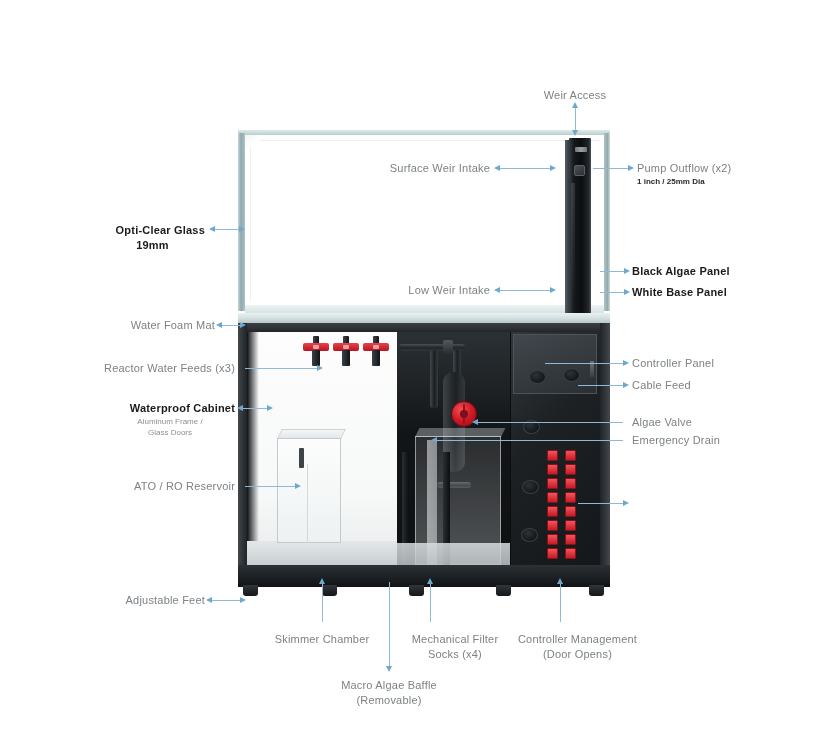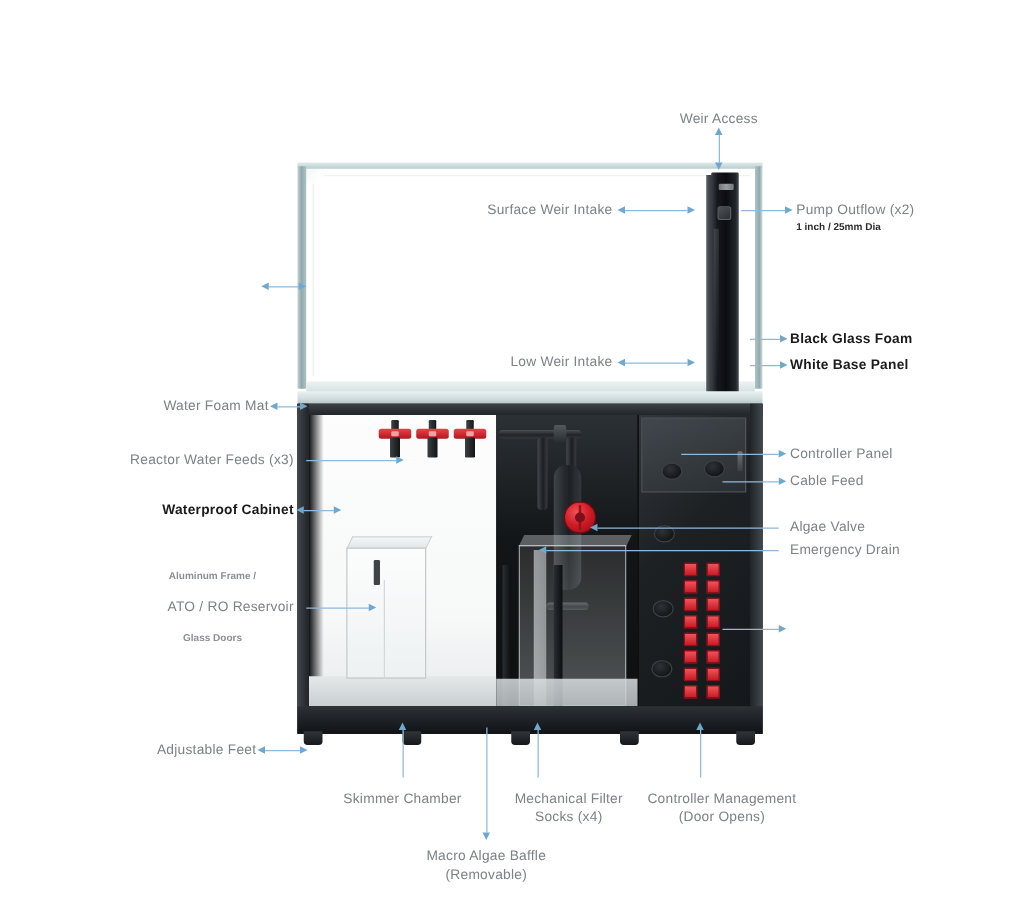--- a/index.html
+++ b/index.html
@@ -31,21 +31,21 @@
   .lbl.c { text-align: center; white-space: normal; }
   .sub {
     display: block;
     font-size: 8px;
     color: #2a2a2a;
     font-weight: bold;
     letter-spacing: 0;
     line-height: 1.45;
   }
   .sub .muted { color: #9aa0a3; font-weight: bold; }
-  .sub.grey { color: #8b9094; font-weight: bold; margin-top: 39px; }
+  .sub.grey { color: #8b9094; font-weight: normal; }
 
   
   .arrow-line {
     position: absolute;
     background: #8fb9da;
     height: 1px;
   }
   .arrow-vline {
     position: absolute;
     background: #8fb9da;
@@ -471,27 +471,31 @@
   <div class="ah left" style="left:494px; top:286.5px;"></div>
   <div class="ah right" style="left:550px; top:286.5px;"></div>
 
   <div class="arrow-line" style="left:593px; top:168px; width:35px;"></div>
   <div class="ah right" style="left:628px; top:164.5px;"></div>
   <div class="lbl l" style="left:637px; top:161px;">
     <span>Pump Outflow (x2)</span>
     <span class="sub">1 inch / 25mm Dia</span>
   </div>
 
+  <div class="lbl bold r" style="left:100px; top:223px; width:105px;">
+    <span>Opti-Clear Glass</span>
+    <span style="display:block; text-align:center;">19mm</span>
+  </div>
   <div class="arrow-line" style="left:215px; top:229px; width:24px;"></div>
   <div class="ah left" style="left:209px; top:225.5px;"></div>
   <div class="ah right" style="left:239px; top:225.5px;"></div>
 
   <div class="arrow-line" style="left:600px; top:271px; width:24px;"></div>
   <div class="ah right" style="left:624px; top:267.5px;"></div>
-  <div class="lbl bold l" style="left:632px; top:264px;">Black Glass Foam</div>
+  <div class="lbl bold l" style="left:632px; top:264px;">Black Algae Panel</div>
 
   <div class="arrow-line" style="left:600px; top:292px; width:24px;"></div>
   <div class="ah right" style="left:624px; top:288.5px;"></div>
   <div class="lbl bold l" style="left:632px; top:285px;">White Base Panel</div>
 
   <div class="lbl r" style="left:110px; top:318px; width:105px;">Water Foam Mat</div>
   <div class="arrow-line" style="left:222px; top:325px; width:18px;"></div>
   <div class="ah left" style="left:216px; top:321.5px;"></div>
   <div class="ah right" style="left:240px; top:321.5px;"></div>
 

